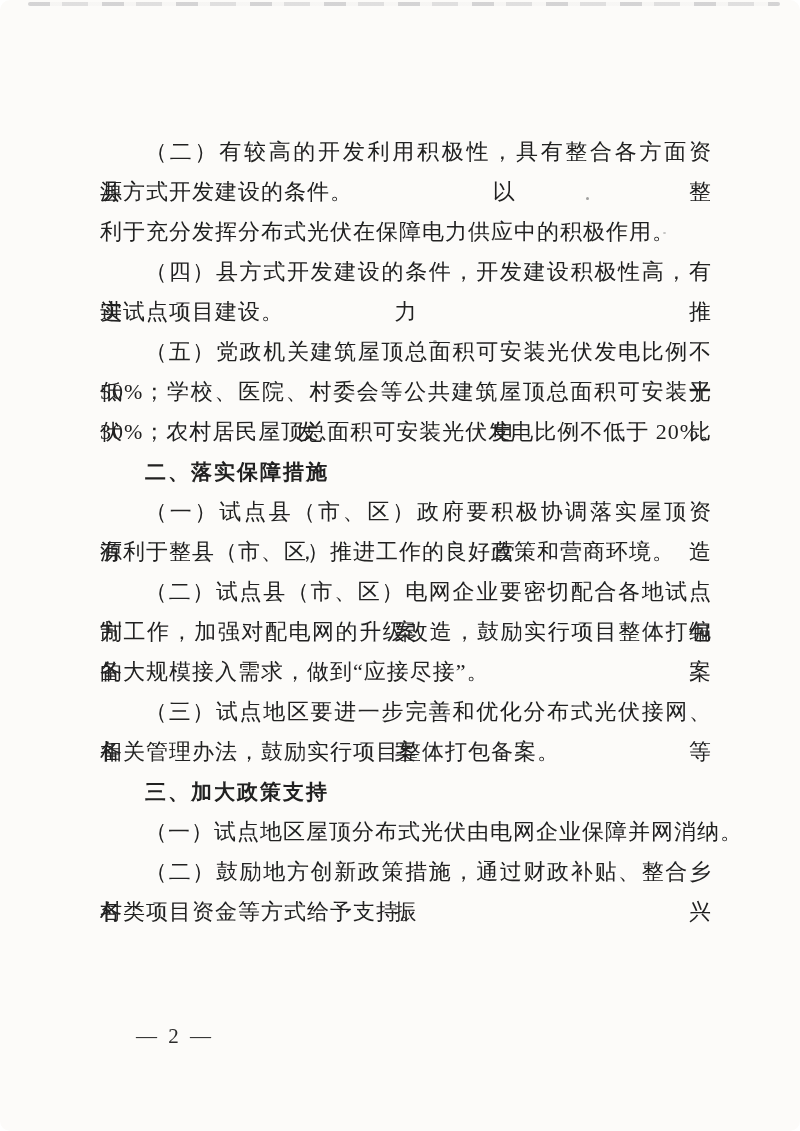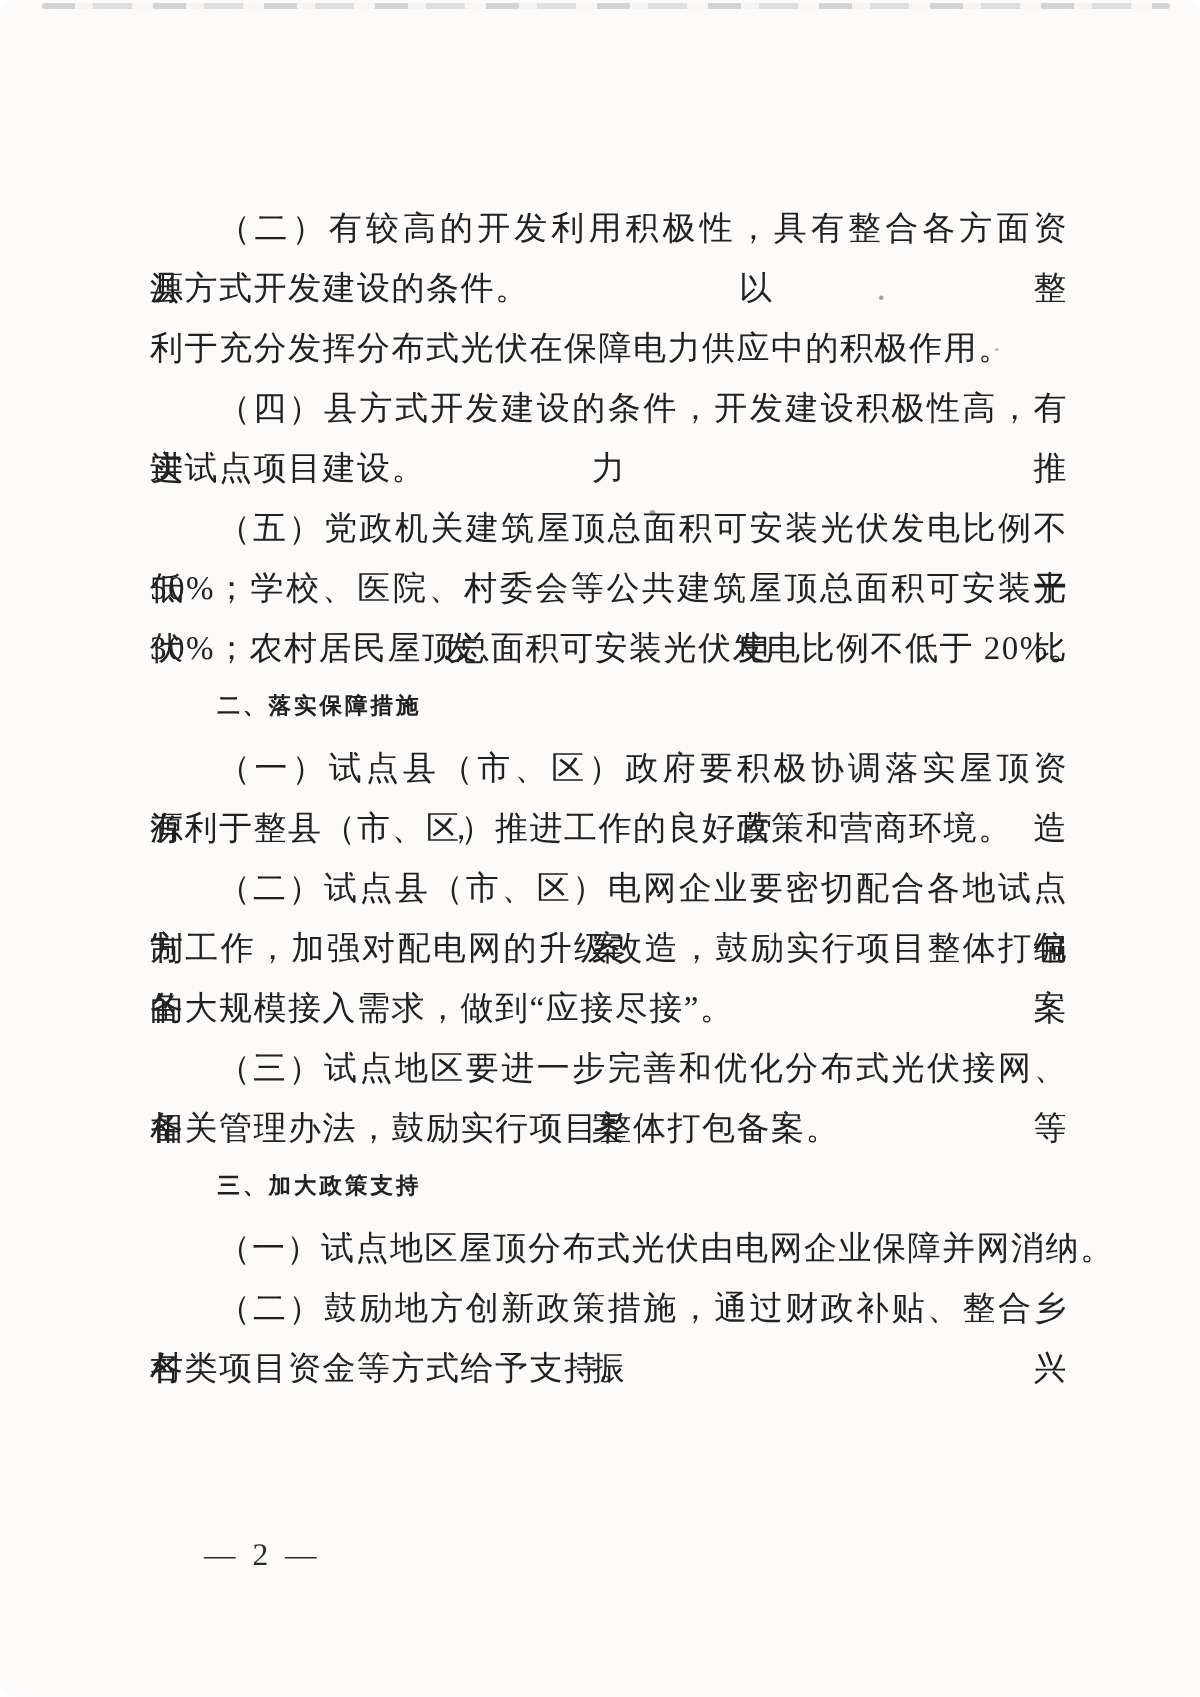--- a/index.html
+++ b/index.html
@@ -41,23 +41,23 @@
     text-align: justify;
     white-space: nowrap;
     overflow: visible;
   }
   .line.fill {
     white-space: normal;
     text-align-last: justify;
   }
   .line.indent { text-indent: 45px; }
   .line.heading {
-    font-family: Liberation Mono, monospace;
+    font-family: Liberation Sans, sans-serif;
     font-weight: 700;
-    font-size: 15px;
+    font-size: 21px;
     letter-spacing: 2px;
   }
   .footer {
     position: absolute;
     left: 136px;
     top: 1024px;
     font-size: 21px;
     letter-spacing: 3px;
     color: #2a2a2a;
   }

